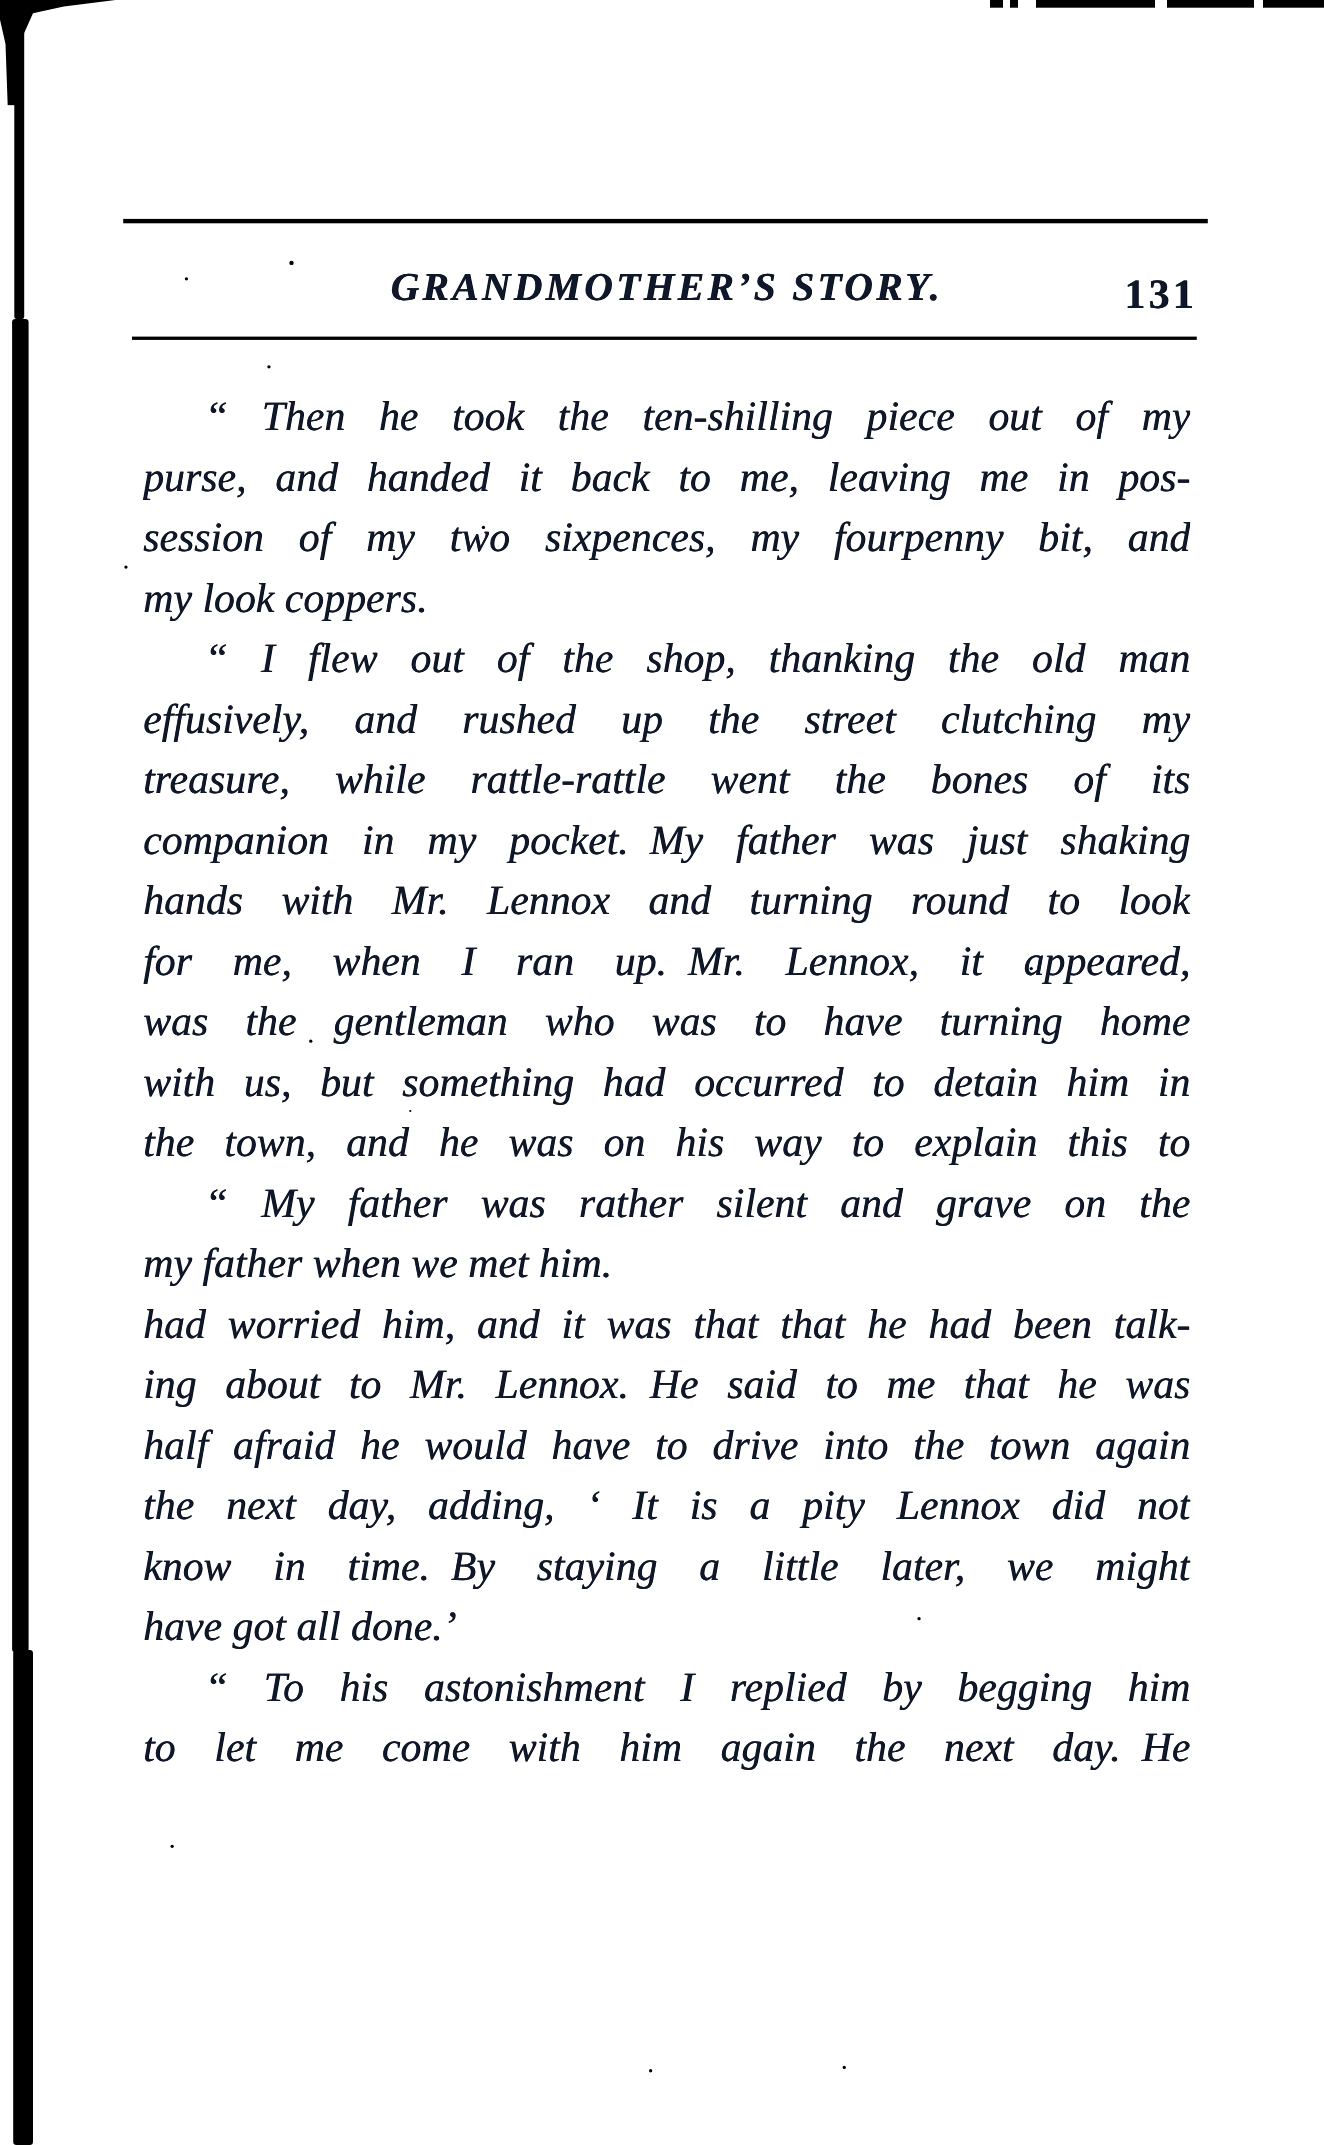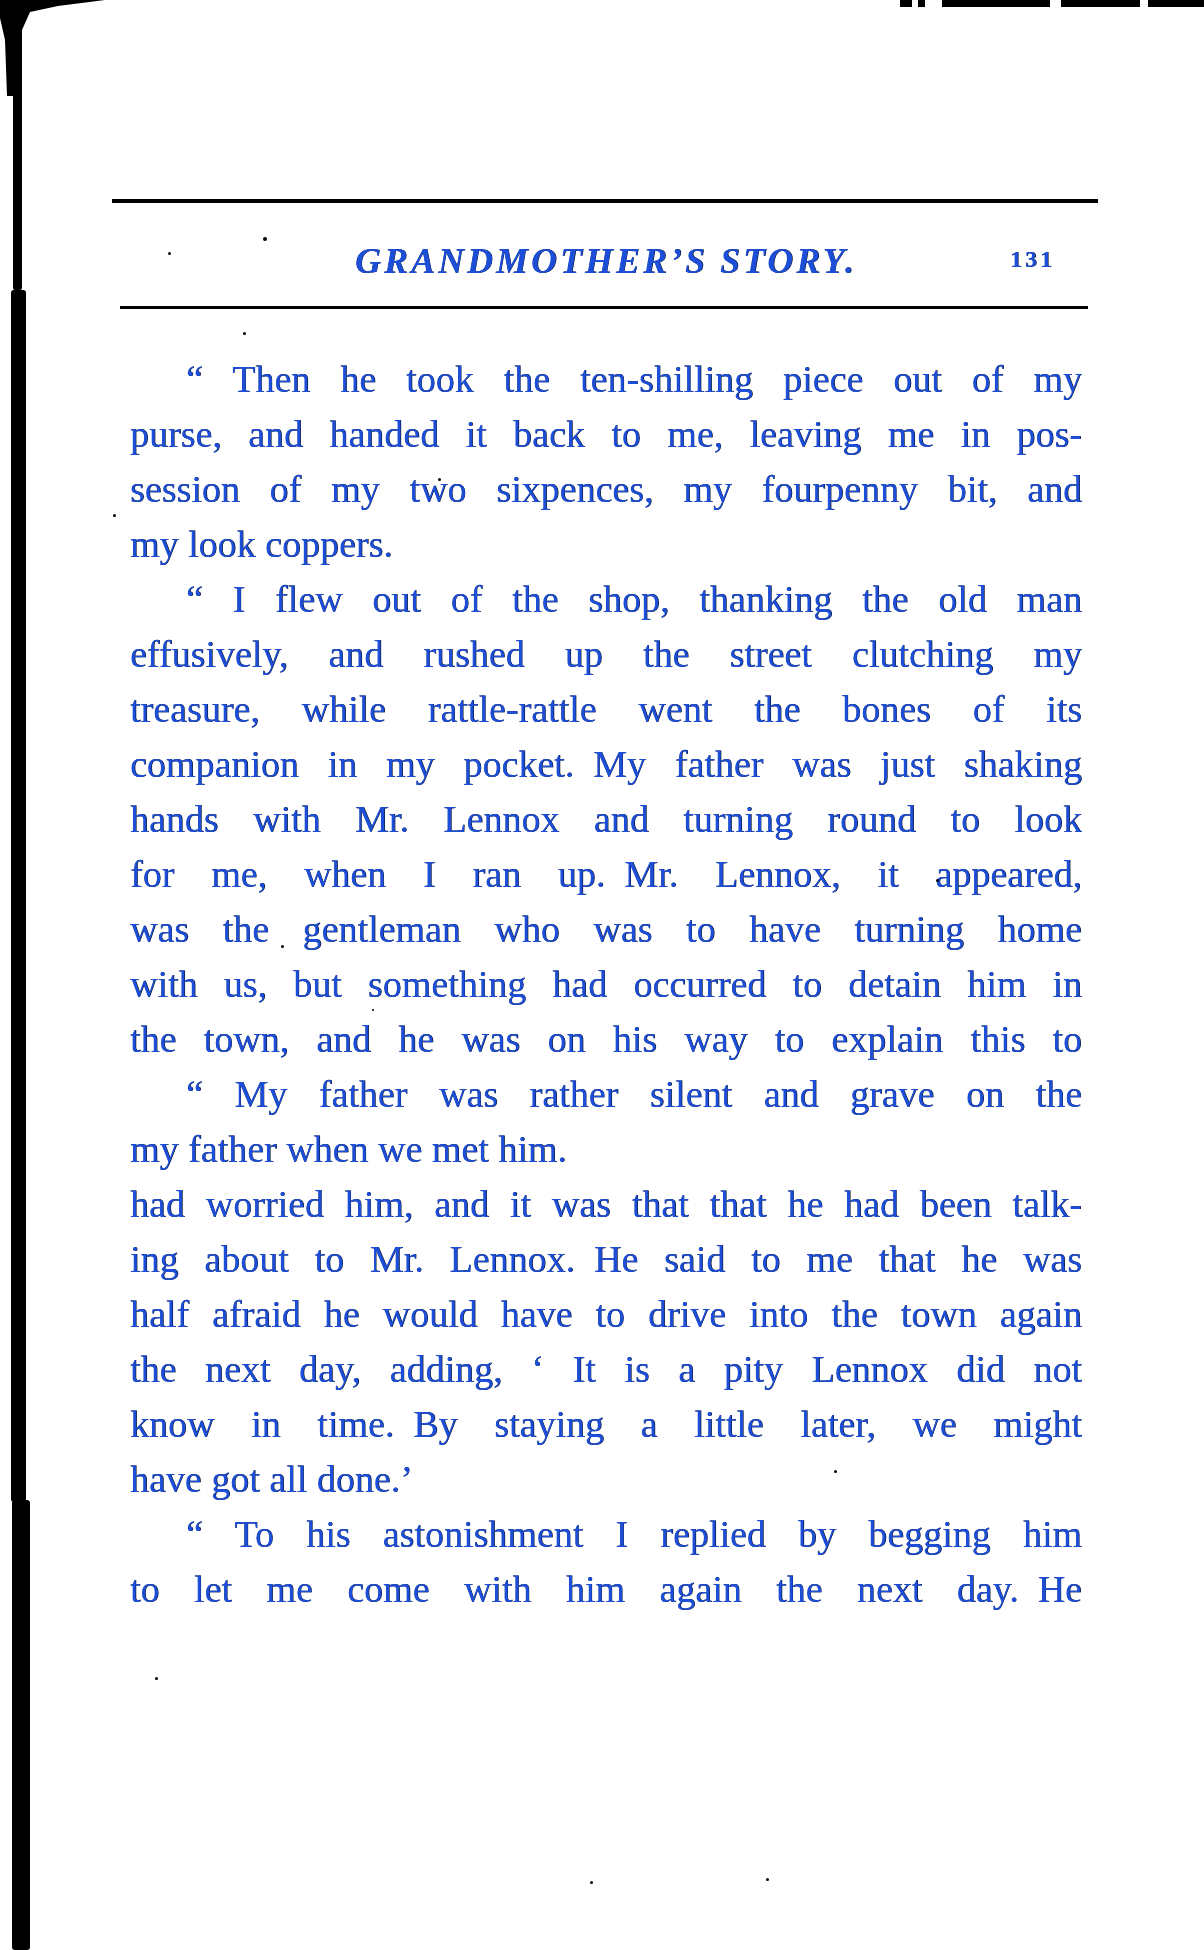--- a/index.html
+++ b/index.html
@@ -3,21 +3,21 @@
 <meta charset="utf-8">
 <style>
   html, body { margin: 0; padding: 0; background: #ffffff; }
   .page {
     position: relative;
     width: 1204px;
     height: 1950px;
     background: #ffffff;
     overflow: hidden;
     font-family: "Liberation Serif", "DejaVu Serif", serif;
-    color: #1d4ed8;
+    color: #0f172a;
   }
 
   
   .gutter-bar-top    { position: absolute; left: 13px; top: 28px;   width: 9px;  height: 262px;  background: #000; border-radius: 2px; }
   .gutter-bar-mid    { position: absolute; left: 11px; top: 290px;  width: 15px; height: 1212px; background: #000; border-radius: 3px; }
   .gutter-bar-bottom { position: absolute; left: 12px; top: 1500px; width: 18px; height: 450px;  background: #000; border-radius: 3px; }
   .gutter-wedge {
     position: absolute; left: 0; top: 0; width: 110px; height: 96px; background: #000;
     clip-path: polygon(0 0, 105px 0, 58px 6px, 30px 12px, 22px 30px, 18px 60px, 16px 96px, 7px 96px, 5px 40px, 0 18px);
   }
@@ -39,30 +39,31 @@
   .running-title {
     position: absolute; left: 130px; top: 240px; width: 952px;
     text-align: center;
     font-style: italic; font-weight: 700;
     font-size: 36px; letter-spacing: 3px;
     text-shadow: 0.4px 0 0 #000;
     white-space: nowrap;
   }
   .page-number {
     position: absolute; left: 1010px; top: 246px; width: 90px;
-    font-weight: 700; font-size: 24px; letter-spacing: 3px;
+    font-weight: 700; font-size: 38px; letter-spacing: 3px;
     text-shadow: 0.5px 0 0 #000;
-    text-align: left;
+    text-align: center;
   }
 
   
   .textcol {
     position: absolute; left: 130px; top: 352px; width: 952px;
     font-size: 38px; line-height: 55px;
     text-shadow: 0.4px 0 0 #000;
+    font-style: italic;
   }
   .line { height: 55px; overflow: hidden; white-space: normal; }
   .j    { text-align: justify; text-align-last: justify; }
   .indent { padding-left: 56px; }
 
   
   .speck { position: absolute; background: #000; border-radius: 50%; width: 3px; height: 3px; }
   .s1  { left: 263px;  top: 237px; width: 4px; height: 4px; }
   .s2  { left: 168px;  top: 252px; }
   .s3  { left: 243px;  top: 332px; }

